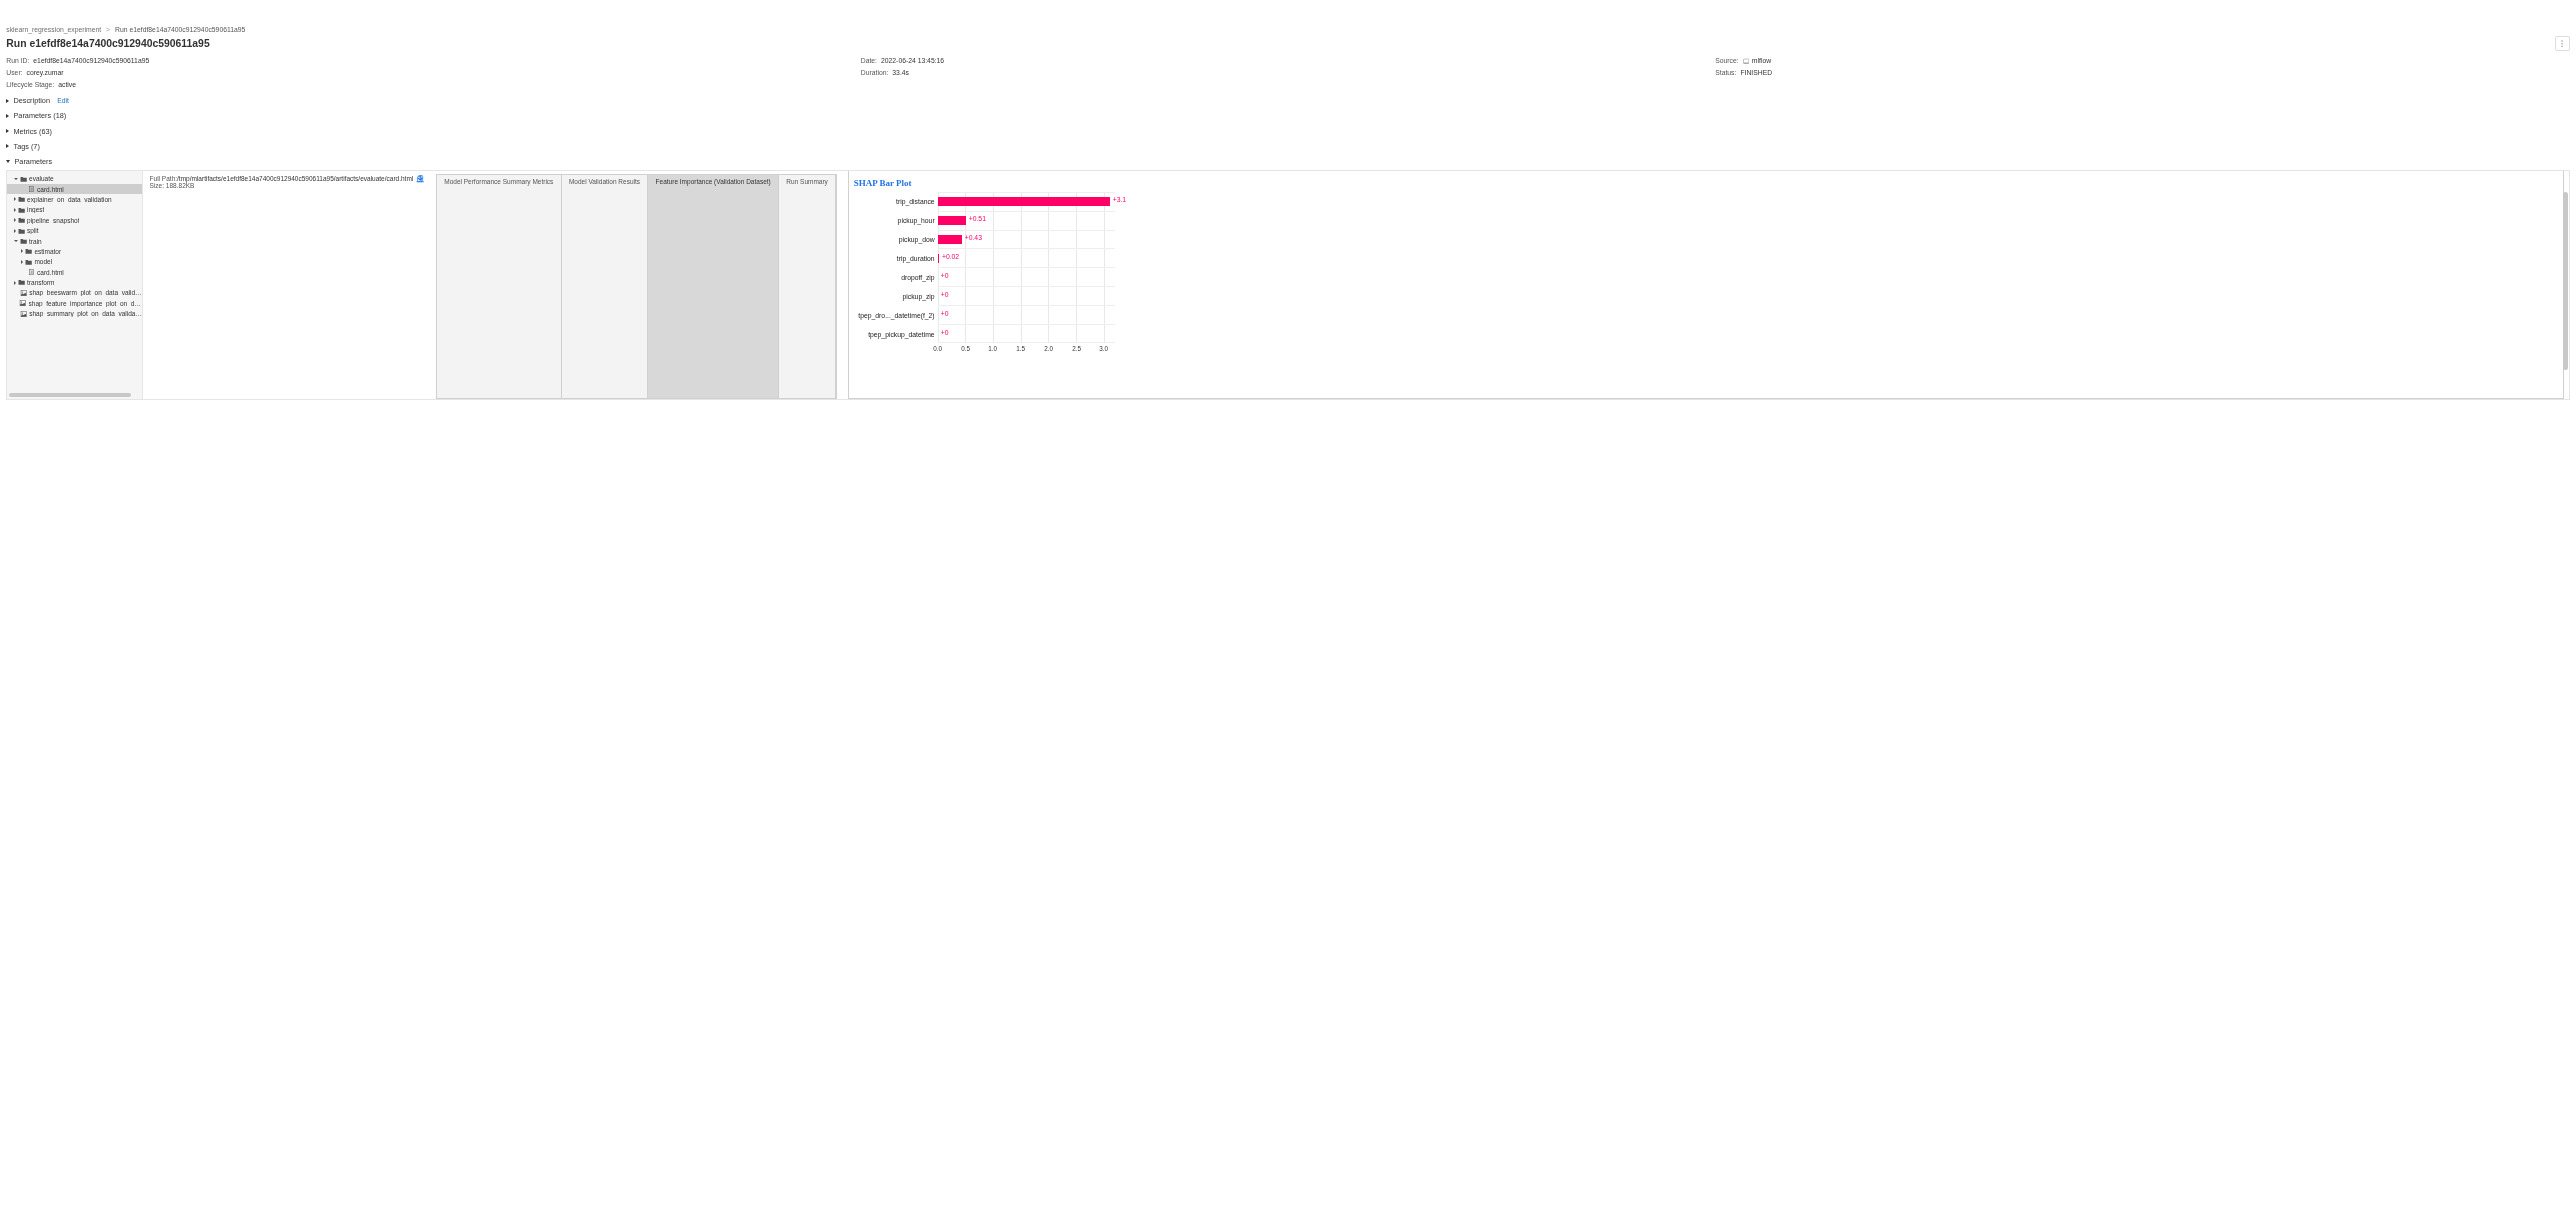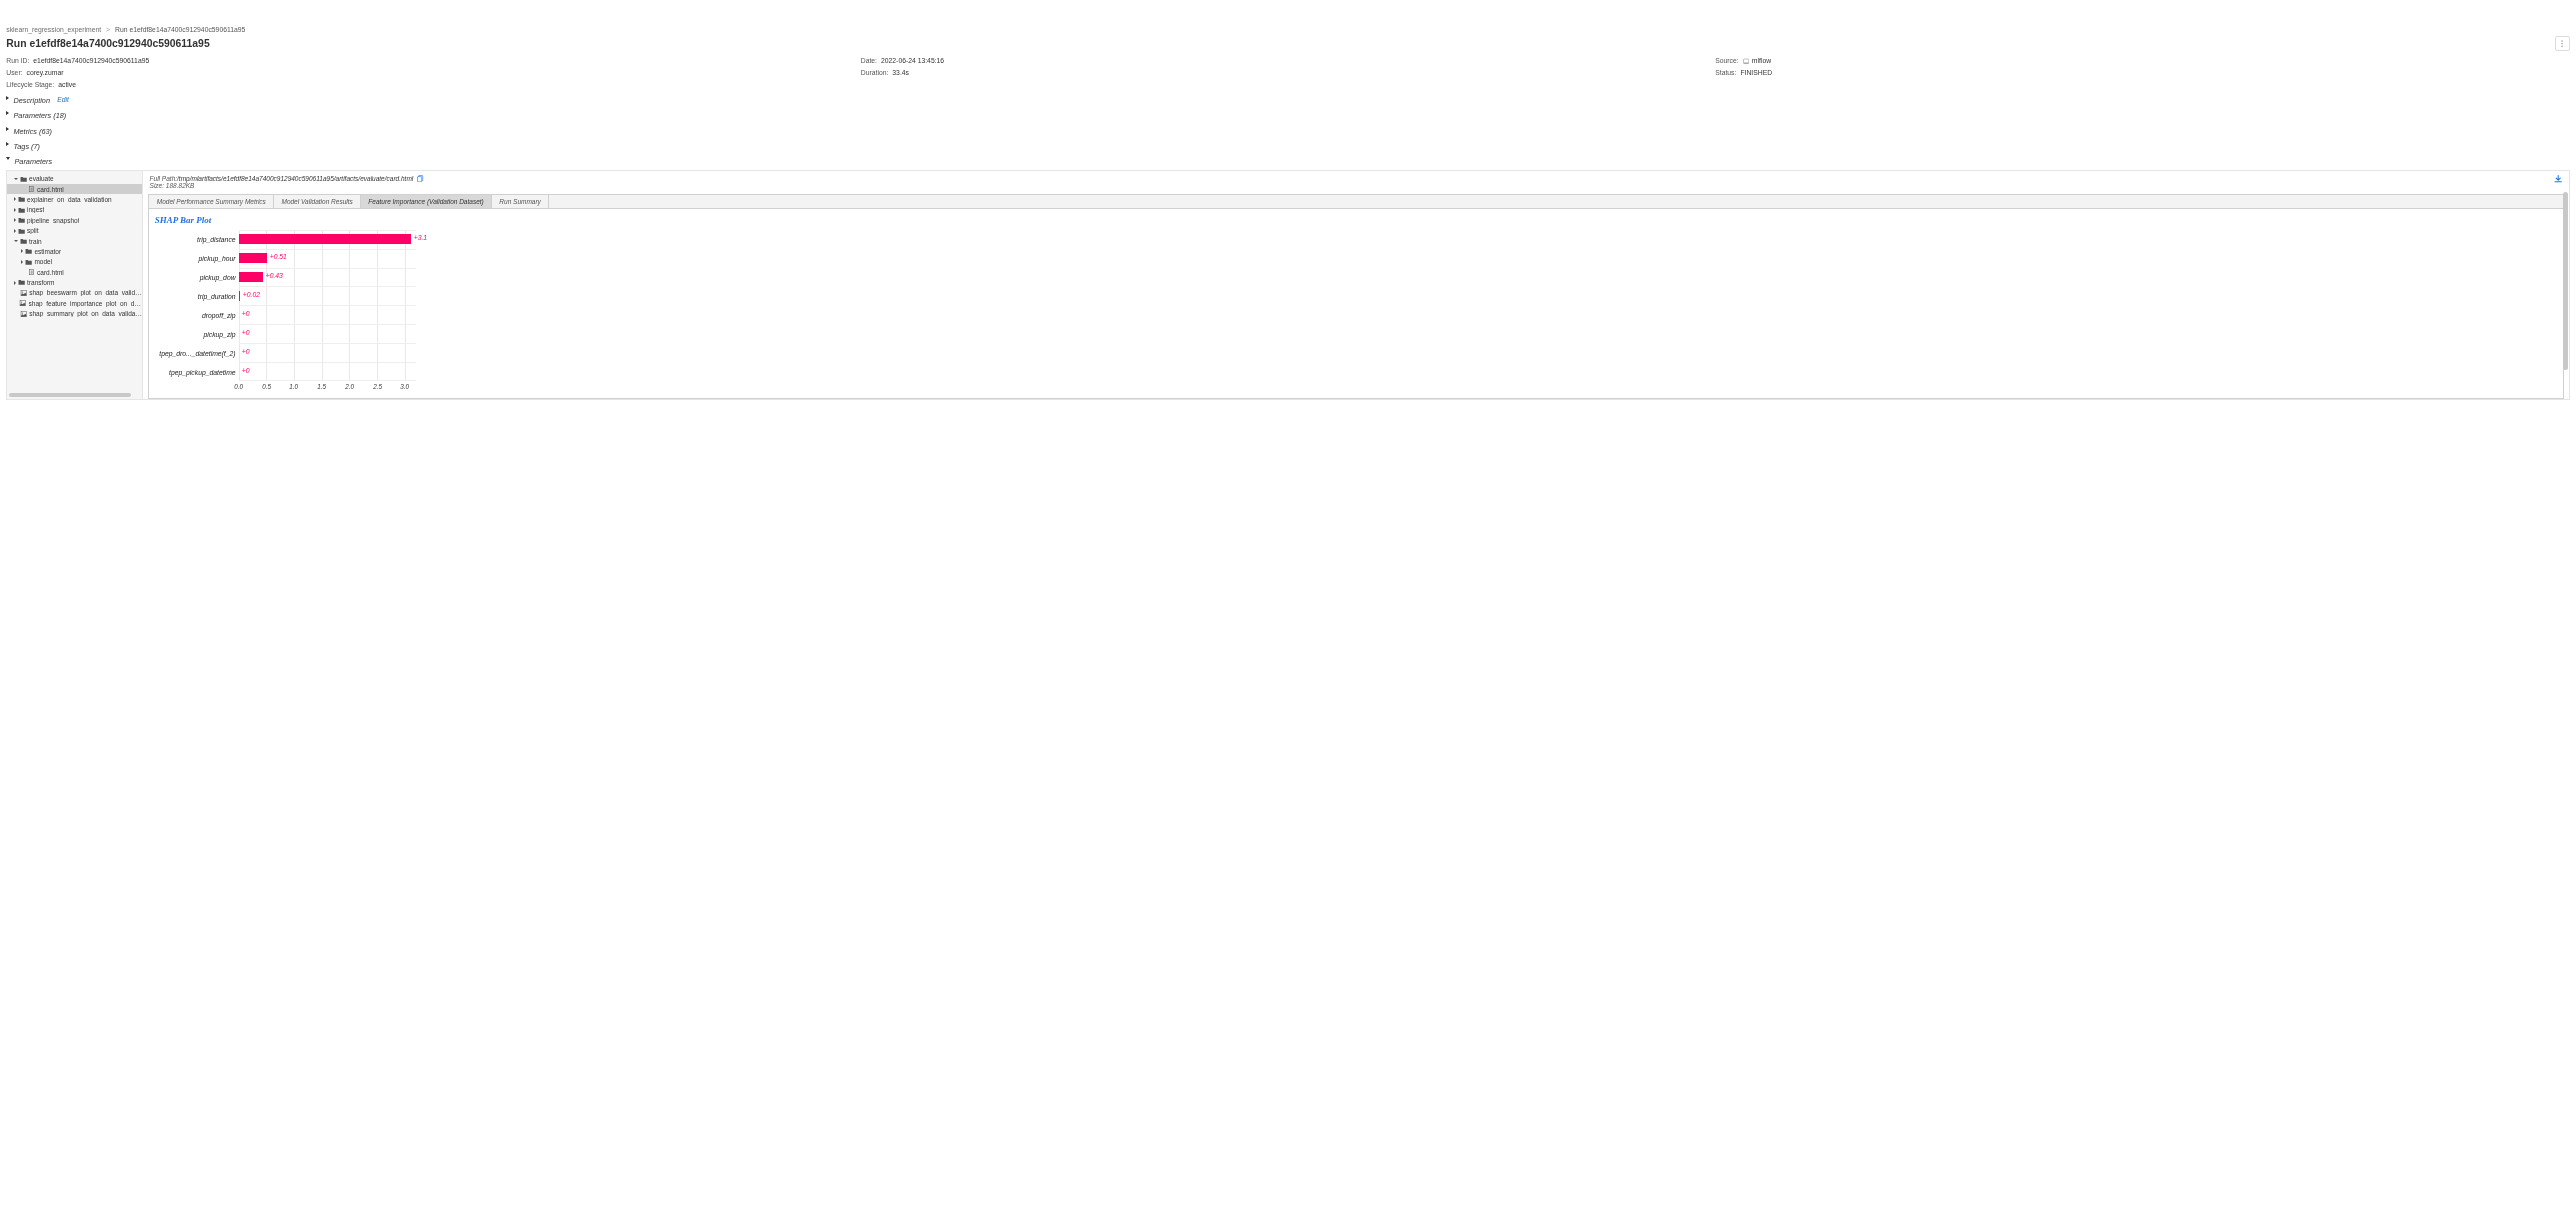--- a/index.html
+++ b/index.html
@@ -11,40 +11,40 @@
 .breadcrumb .bc-cur { color: #555; }
 .title-row { display: flex; align-items: center; justify-content: space-between; margin: 3.1px 0 6.3px 0; }
 h1 { font-size: 10.4px; font-weight: 600; }
 .dots-btn { width: 14.6px; height: 14.6px; border: 0.5px solid #ddd; border-radius: 2.1px; background: #fff; display: flex; align-items: center; justify-content: center; cursor: pointer; color: #888; }
 .meta-grid { display: grid; grid-template-columns: 1fr 1fr 1fr; row-gap: 4.2px; margin-bottom: 8.4px; }
 .meta-item { font-size: 6.8px; }
 .meta-item .lbl { color: #555; margin-right: 2.1px; }
 .meta-item .val { color: #333; }
 .mlflow-icon { display: inline-block; vertical-align: -1px; margin-right: 1px; }
 .section { margin: 6.3px 0; font-size: 7.3px; }
-.section .sec-header { display: flex; align-items: flex-start; cursor: pointer; font-style: italic; }
+.section .sec-header { display: flex; align-items: center; cursor: pointer; }
 .sec-caret { width: 0; height: 0; margin-right: 4.2px; }
 .sec-caret.closed { border-top: 2.6px solid transparent; border-bottom: 2.6px solid transparent; border-left: 3.1px solid #333; }
 .sec-caret.open { border-left: 2.6px solid transparent; border-right: 2.6px solid transparent; border-top: 3.1px solid #333; }
 .sec-title { font-weight: 400; color: #333; }
 .sec-edit { margin-left: 7.3px; color: #2374bb; font-size: 6.8px; cursor: pointer; }
 .artifacts-body { margin-top: 4.2px; border: 0.5px solid #e5e5e5; display: flex; height: 230px; }
 .tree-pane { width: 136px; background: #f5f5f5; border-right: 0.5px solid #e5e5e5; overflow: auto; font-size: 6.5px; padding: 2.1px 0; position: relative; }
 .tree-pane .tree-row { display: flex; align-items: center; height: 10.4px; white-space: nowrap; cursor: pointer; }
 .tree-row.selected { background: #cecece; }
 .tree-indent { display: inline-block; }
 .tree-caret { width: 0; height: 0; margin: 0 2.1px; flex-shrink: 0; }
 .tree-caret.closed { border-top: 2.1px solid transparent; border-bottom: 2.1px solid transparent; border-left: 2.6px solid #555; }
 .tree-caret.open { border-left: 2.1px solid transparent; border-right: 2.1px solid transparent; border-top: 2.6px solid #555; }
 .tree-caret.none { width: 4.7px; height: 4.7px; border: none; }
 .tree-icon { width: 7.3px; height: 6.3px; margin-right: 2.1px; flex-shrink: 0; }
 .tree-label { color: #333; overflow: hidden; text-overflow: ellipsis; }
 .hscroll-indicator { position: absolute; bottom: 1px; left: 2.1px; right: 5.2px; height: 5.2px; }
 .hscroll-indicator::before { content: ''; display: block; width: 95%; height: 4.2px; background: #c8c8c8; border-radius: 2.1px; }
-.viewer-pane { flex: 1; display: flex; flex-direction: column; min-width: 0; position: relative; font-style: italic; }
+.viewer-pane { flex: 1; display: flex; flex-direction: row; min-width: 0; position: relative; }
 .viewer-top { padding: 3.1px 6.3px; font-size: 6.5px; color: #555; position: relative; }
 .viewer-top .full-path .lbl { color: #555; }
 .viewer-top .full-path .val { color: #333; }
 .copy-icon { display: inline-block; width: 7.3px; height: 7.3px; margin-left: 2.1px; vertical-align: -1px; cursor: pointer; }
 .download-btn { position: absolute; right: 6.3px; top: 3.1px; color: #1a73e8; cursor: pointer; }
 .viewer-tabs { display: flex; border: 0.5px solid #d0d0d0; margin: 2.1px 5.2px 0 5.2px; background: #f3f3f3; }
 .viewer-tab { padding: 3.1px 7.3px; font-size: 6.5px; color: #555; cursor: pointer; border-right: 0.5px solid #d0d0d0; }
 .viewer-tab.active { background: #d8d8d8; color: #333; }
 .viewer-content { flex: 1; overflow: auto; margin: 0 5.2px; border-left: 0.5px solid #d0d0d0; border-right: 0.5px solid #d0d0d0; border-bottom: 0.5px solid #d0d0d0; padding: 2.1px 0; }
 .vscroll { position: absolute; right: 0; top: 18px; bottom: 0; width: 6.3px; }

